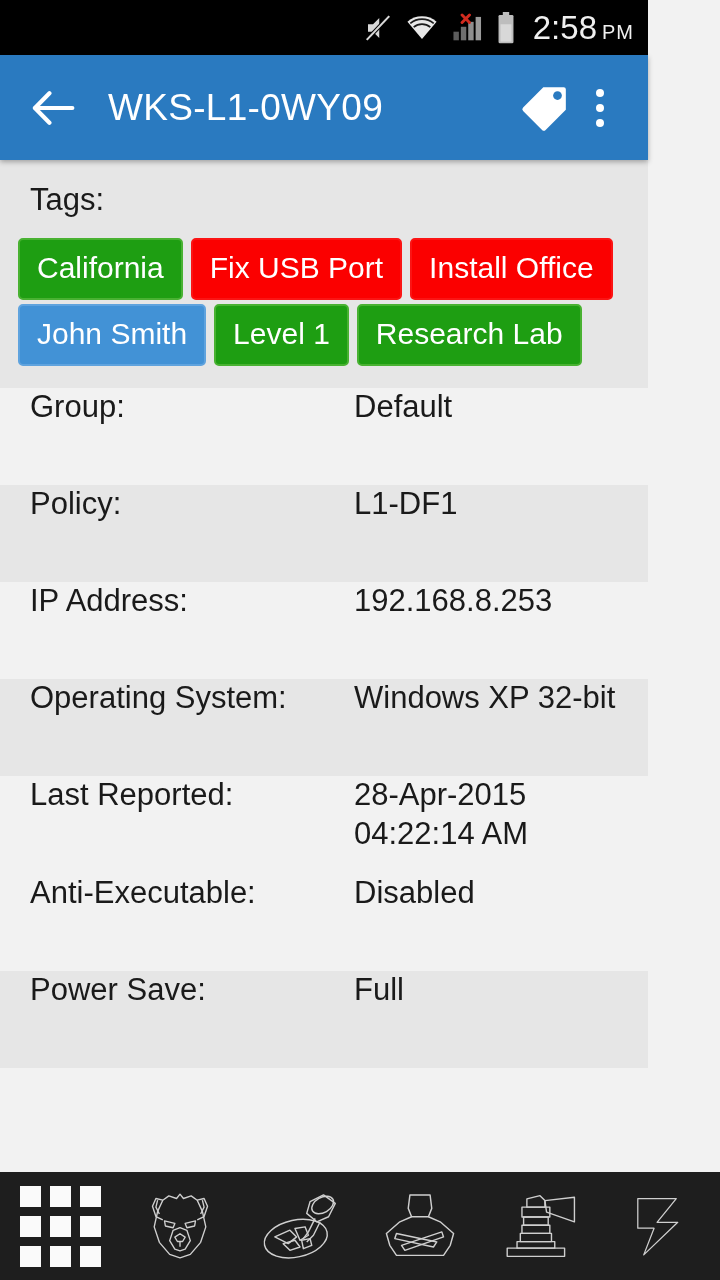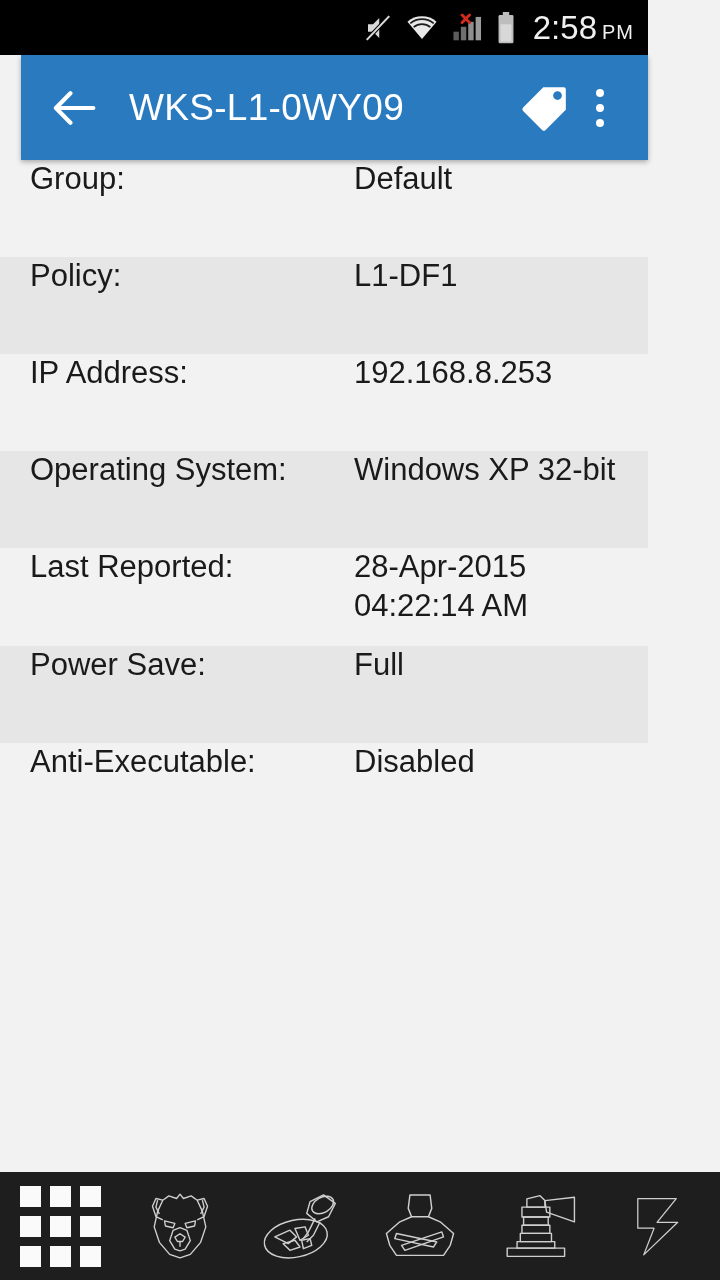--- a/index.html
+++ b/index.html
@@ -21,21 +21,20 @@
     display:flex; align-items:baseline; gap:5px;
   }
   .sb-time .ampm { font-size:20px; letter-spacing:1px; }
 
   
   .appbar {
     height:105px; background:#2a7ac0; display:flex; align-items:center;
     padding:0 24px; position:relative;
     box-shadow:0 2px 5px rgba(0,0,0,0.30);
     z-index:5;
-    margin-left:21px;
   }
   .back-btn { width:60px; height:60px; display:flex; align-items:center; justify-content:center; }
   .appbar-title {
     color:#fff; font-size:37px; margin-left:24px; letter-spacing:0.3px;
     white-space:nowrap; flex:1;
   }
   .appbar-action { width:62px; height:62px; display:flex; align-items:center; justify-content:center; }
   .overflow { width:48px; height:62px; display:flex; flex-direction:column;
               align-items:center; justify-content:center; gap:7px; }
   .overflow i { width:8px; height:8px; border-radius:50%; background:#fff; display:block; }
@@ -145,20 +144,35 @@
       </svg>
     </div>
 
     <div class="overflow">
       <i></i>
       <i></i>
       <i></i>
     </div>
   </div>
 
+  <div class="tags-panel">
+    <div class="tags-label">Tags:</div>
+    <div class="tag-rows">
+      <div class="tag-row">
+        <span class="tag green">California</span>
+        <span class="tag red">Fix USB Port</span>
+        <span class="tag red">Install Office</span>
+      </div>
+      <div class="tag-row">
+        <span class="tag blue">John Smith</span>
+        <span class="tag green">Level 1</span>
+        <span class="tag green">Research Lab</span>
+      </div>
+    </div>
+  </div>
 
   <div class="details">
 
     <div class="drow base">
       <div class="dlabel">Group:</div>
       <div class="dvalue">Default</div>
     </div>
 
     <div class="drow alt">
       <div class="dlabel">Policy:</div>
@@ -175,28 +189,28 @@
       <div class="dvalue">Windows XP 32-bit</div>
     </div>
 
     <div class="drow base tall">
       <div class="dlabel">Last Reported:</div>
       <div class="dvalue multiline">28-Apr-2015
 04:22:14 AM</div>
     </div>
 
 
+    <div class="drow base">
+      <div class="dlabel">Anti-Executable:</div>
+      <div class="dvalue">Disabled</div>
+    </div>
+
     <div class="drow alt">
       <div class="dlabel">Power Save:</div>
       <div class="dvalue">Full</div>
-    </div>
-
-    <div class="drow base">
-      <div class="dlabel">Anti-Executable:</div>
-      <div class="dvalue">Disabled</div>
     </div>
   </div>
 
   <div class="bottombar">
 
     <div class="bb-item">
       <span class="grid-icon">
         <i></i>
           <i></i>
           <i></i>

